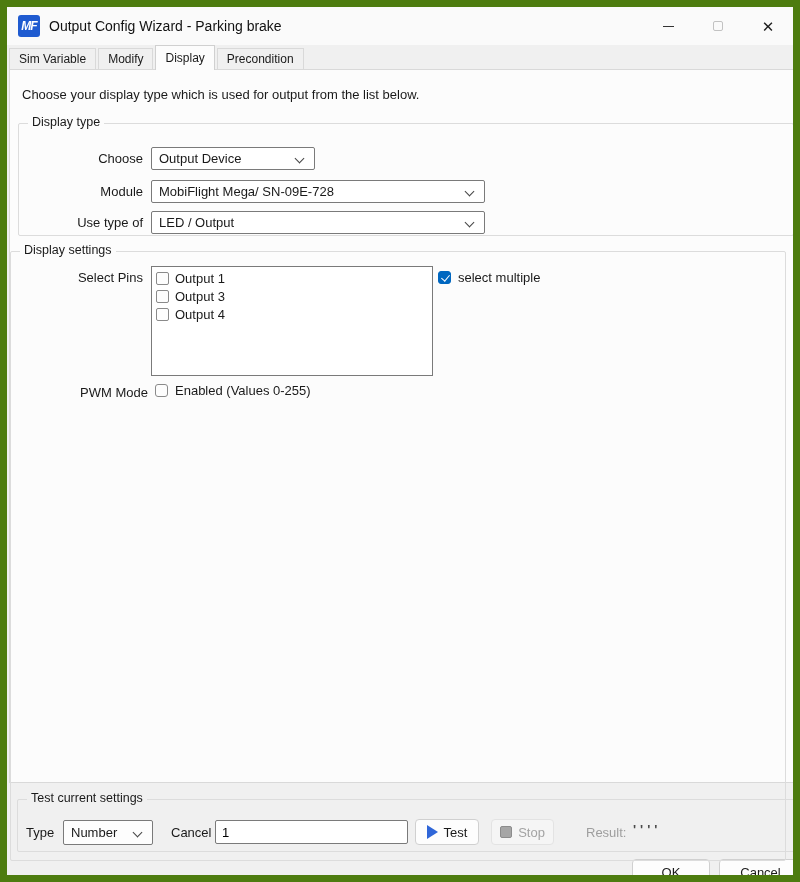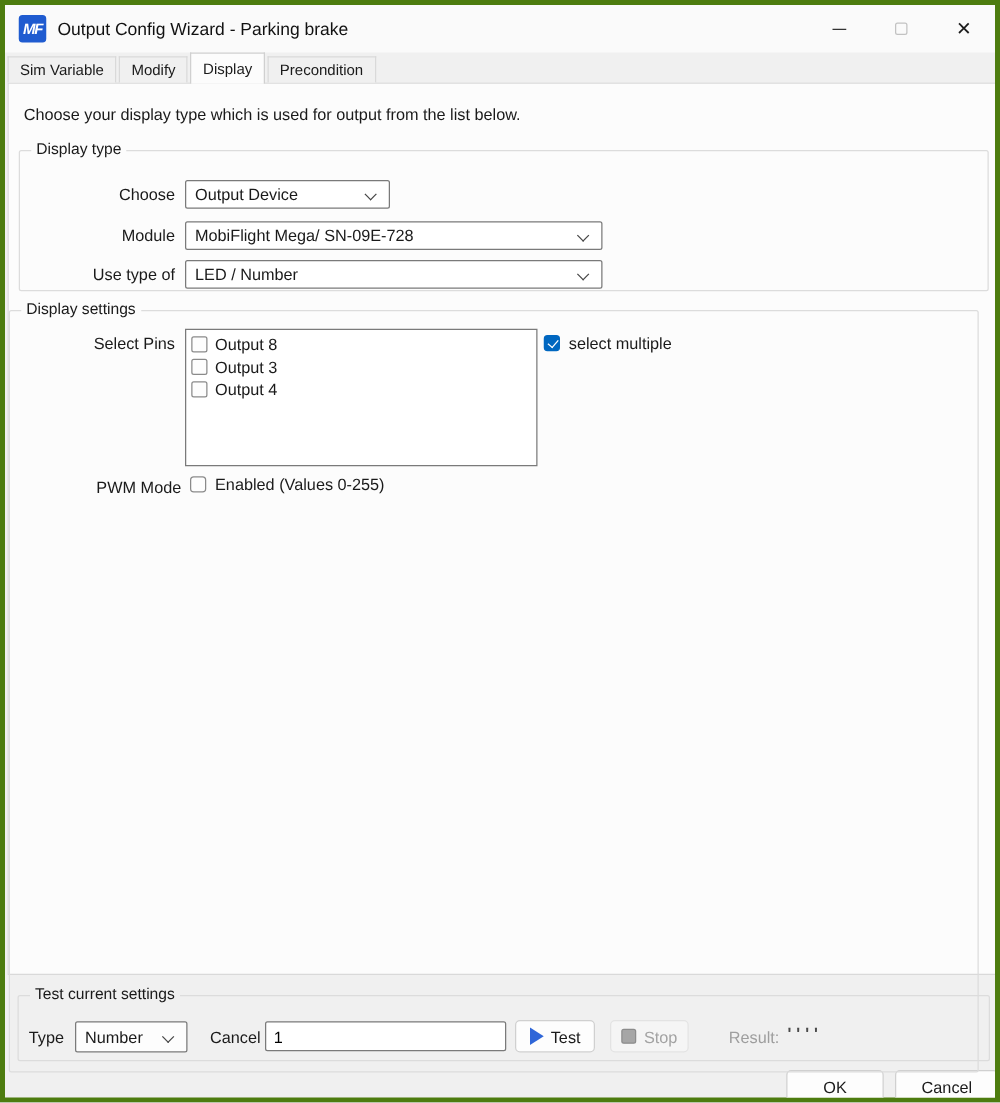--- a/index.html
+++ b/index.html
@@ -1,21 +1,21 @@
 <!DOCTYPE html>
 <html><head>
 <meta charset="utf-8">
 <style>
   * { box-sizing: border-box; margin: 0; padding: 0; }
   html,body { background:#cfcfcf; font-family:"Liberation Sans", sans-serif; }
   .window {
     position: relative;
     width: 800px; height: 882px;
     background: #f0f0f0;
-    border: 4px solid #4d7c0f;
+    border: 7px solid #4d7c0f;
     overflow: hidden;
     color: #1a1a1a;
   }
   
   .titlebar {
     position: absolute; top:0; left:0; right:0; height:38px;
     background: #fafafa;
     display: flex; align-items: center;
   }
   .app-icon {
@@ -173,33 +173,33 @@
       <span>Output Device</span>
       <span class="chevron"></span>
     </div>
     <span class="field-label" style="left:8px; top:114px; width:125px;">Module</span>
     <div class="combobox" style="left:141px; top:110px; width:334px;">
       <span>MobiFlight Mega/ SN-09E-728</span>
       <span class="chevron"></span>
     </div>
     <span class="field-label" style="left:8px; top:145px; width:125px;">Use type of</span>
     <div class="combobox" style="left:141px; top:141px; width:334px;">
-      <span>LED / Number</span>
+      <span>LED / Output</span>
       <span class="chevron"></span>
     </div>
 
     <div class="groupbox gb-display-settings">
       <span class="legend">Display settings</span>
     </div>
     <span class="field-label" style="left:8px; top:200px; width:125px;">Select Pins</span>
 
     <ul class="listbox">
       <li class="pin-row">
         <span class="cb"></span>
-        <span>Output 8</span>
+        <span>Output 1</span>
       </li>
       <li class="pin-row">
         <span class="cb"></span>
         <span>Output 3</span>
       </li>
       <li class="pin-row">
         <span class="cb"></span>
         <span>Output 4</span>
       </li>
     </ul>

